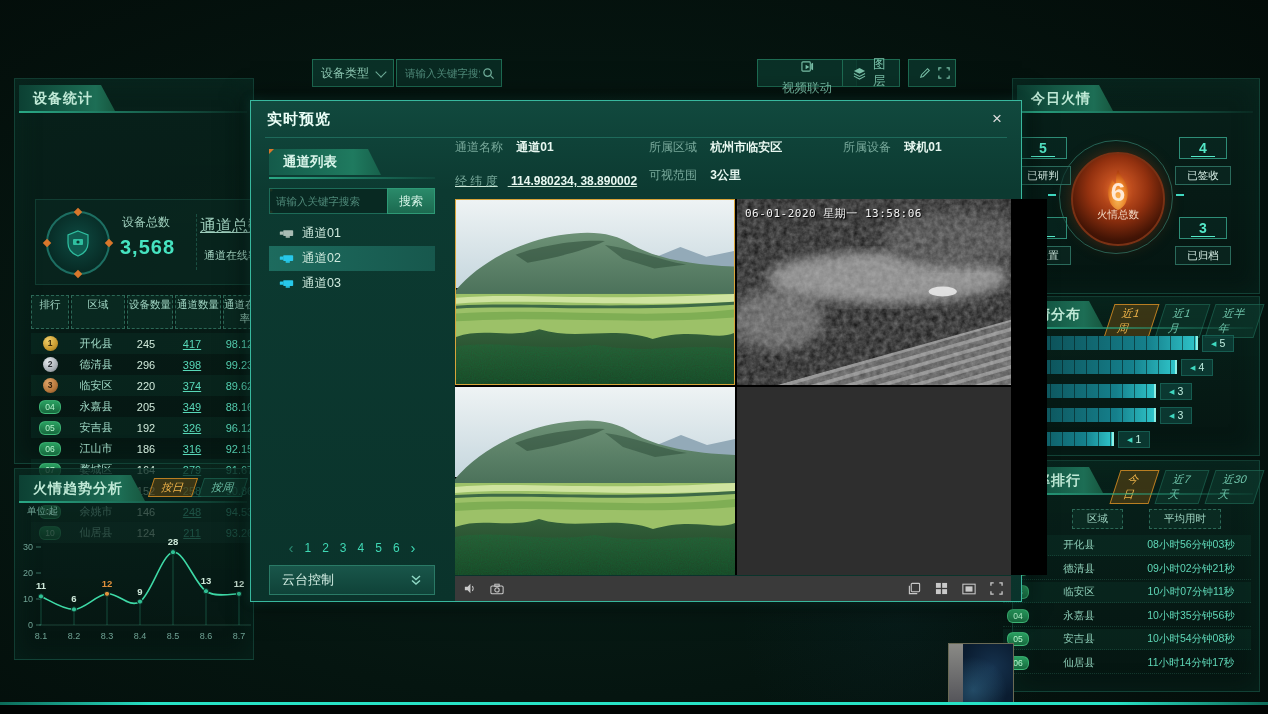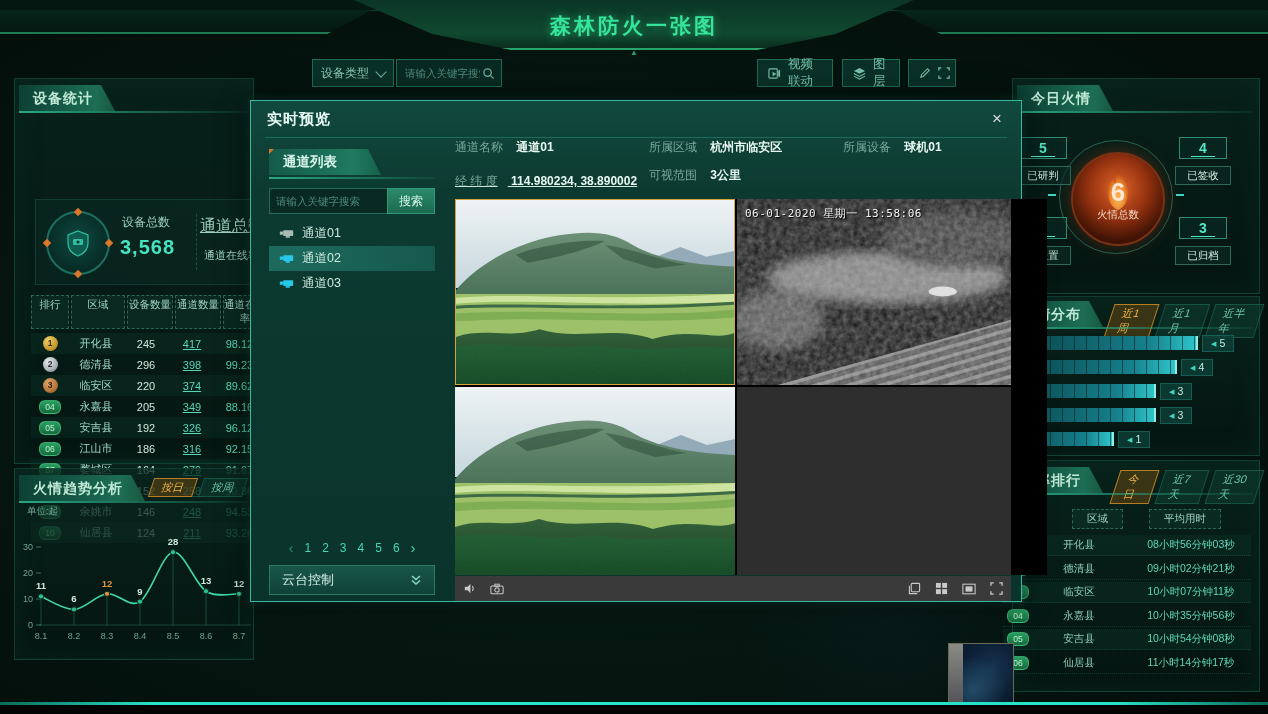--- a/index.html
+++ b/index.html
@@ -231,43 +231,35 @@
         <ellipse cx="150" cy="78" rx="120" ry="26" fill="#a8a8a8" filter="url(#blur6)" opacity=".75"></ellipse>
         <ellipse cx="40" cy="120" rx="46" ry="30" fill="#8f8f8f" filter="url(#blur6)" opacity=".55"></ellipse>
         <path d="M40,185 L273,120 273,185 Z" fill="url(#furrows)" opacity=".85"></path>
         <ellipse cx="215" cy="40" rx="70" ry="28" fill="#3a3a3a" filter="url(#blur6)"></ellipse>
         <rect width="273" height="185" fill="#888" filter="url(#bwn)"></rect>
         <ellipse cx="205" cy="92" rx="14" ry="5" fill="#e8e8e8" opacity=".9"></ellipse>
       </symbol>
     </defs>
   </svg>
 
-  <div class="hdr">
-    <div class="strip"></div>
-    <div class="wing l"></div>
-    <div class="wing r"></div>
-    <div class="plate"></div>
-    <div class="title">森林防火一张图</div>
-    <div class="notch">▲</div>
-  </div>
 
   <div class="tb-select cornerbox">
     <span>设备类型</span>
     <span class="chev"></span>
   </div>
   <div class="tb-search cornerbox">
     <input type="text" placeholder="请输入关键字搜索" style="">
     <span class="icon-svg">
       <svg width="13" height="13" viewBox="0 0 14 14">
           <circle cx="6" cy="6" r="4" fill="none" stroke="#6fae9a" stroke-width="1.4"></circle>
           <line x1="9" y1="9" x2="12.5" y2="12.5" stroke="#6fae9a" stroke-width="1.4"></line>
         </svg>
     </span>
   </div>
-  <div class="tb-btn cornerbox" style="left:757px;width:76px;">
+  <div class="tb-btn cornerbox" style="left:757px;width:100px;flex-direction:column;">
     <span class="icon-svg">
       <svg width="13" height="13" viewBox="0 0 14 14">
           <rect x="1" y="2" width="9" height="10" rx="1" fill="none" stroke="#79c0a8" stroke-width="1.2"></rect>
           <path d="M5,5 l4,2.5 -4,2.5 Z" fill="#79c0a8"></path>
           <path d="M11,4 l2,-1 v8 l-2,-1 Z" fill="#79c0a8"></path>
         </svg>
     </span>
     <span>视频联动</span>
   </div>
   <div class="tb-btn cornerbox" style="left:842px;width:58px;">

